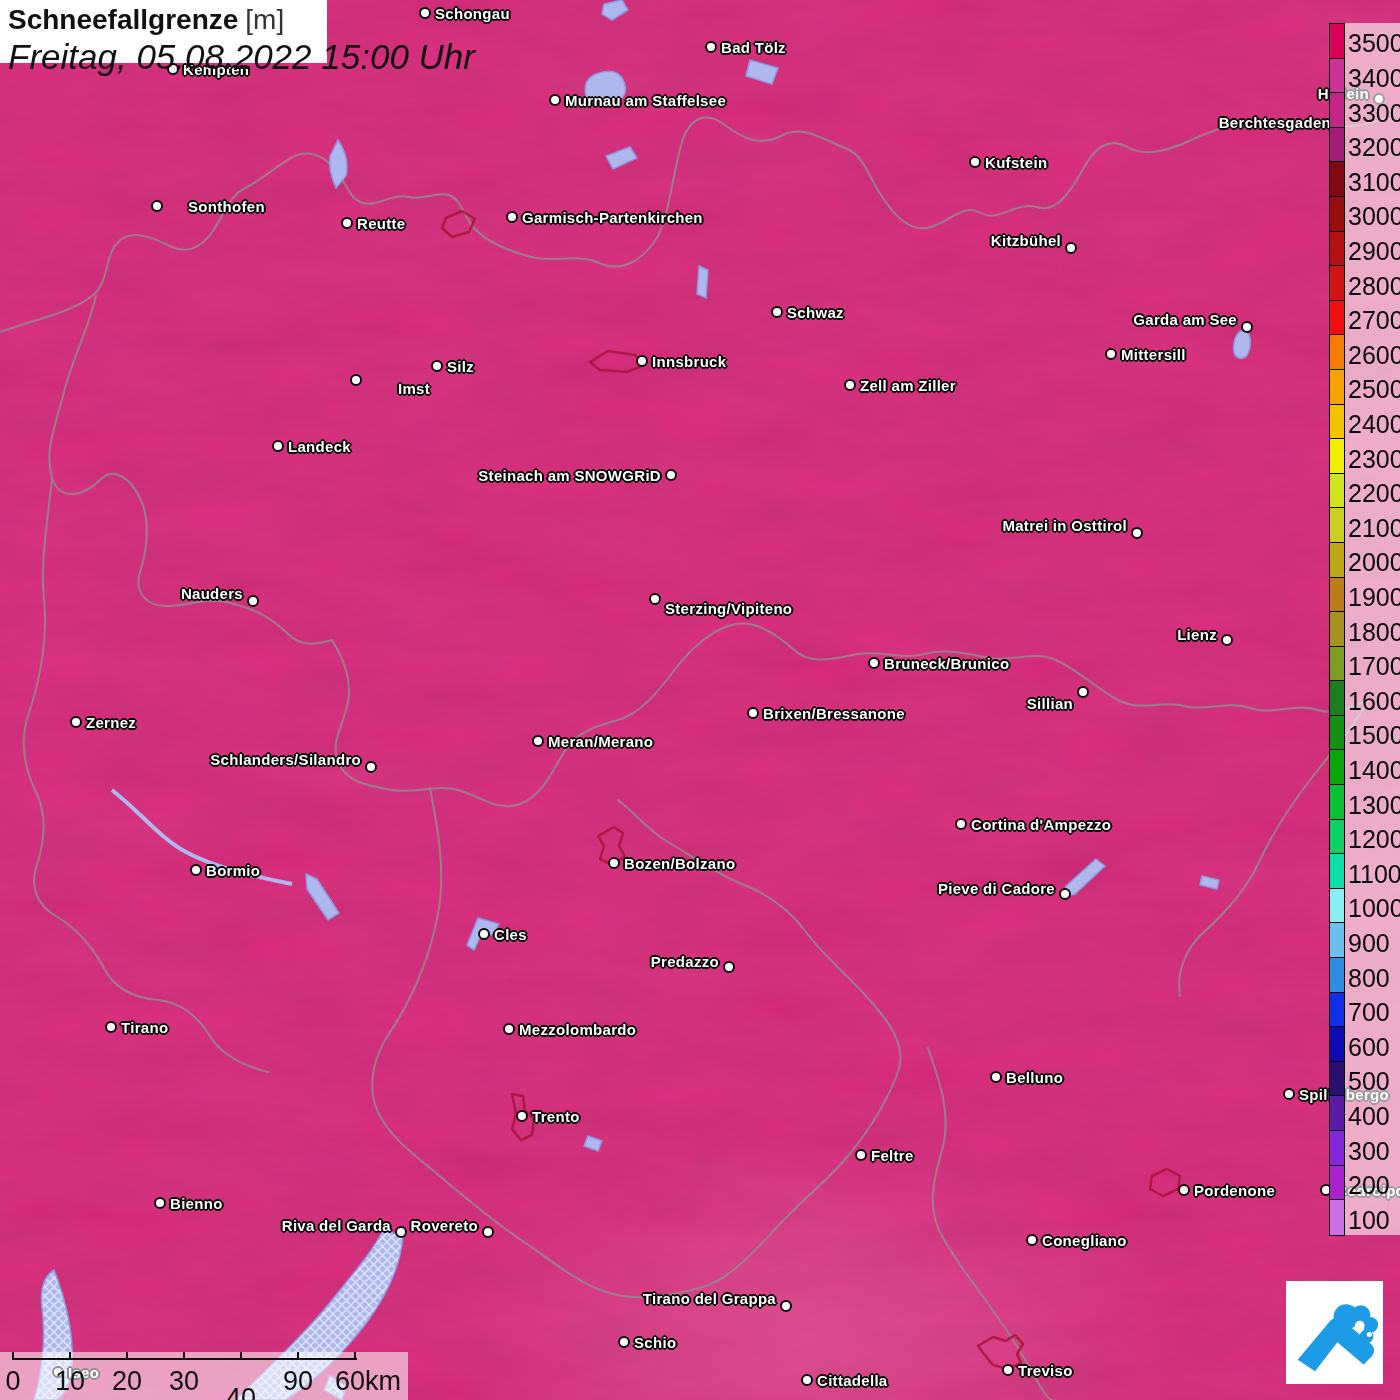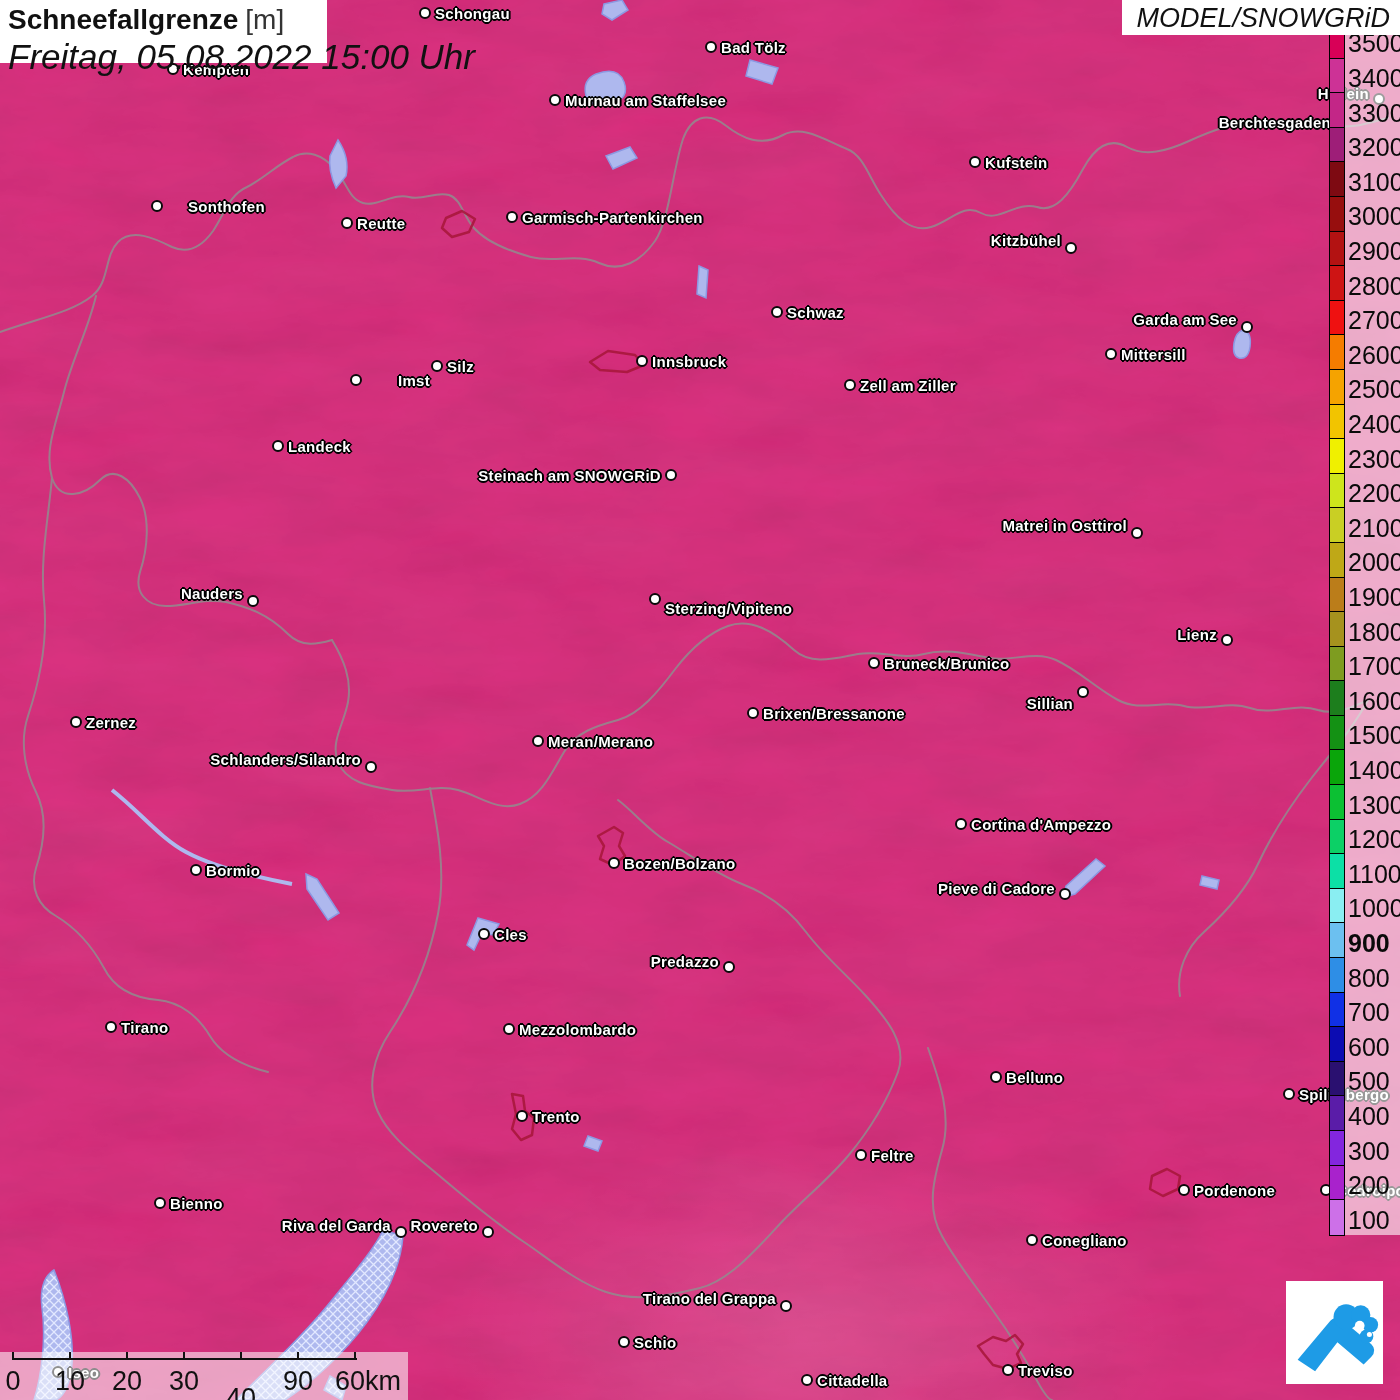--- a/index.html
+++ b/index.html
@@ -143,21 +143,21 @@
       <div class="city-label" style="top: 312px; left: 787px;">Schwaz</div>
       <div class="city-dot" style="left: 1247px; top: 327px;"></div>
       <div class="city-label" style="top: 319px; right: 163px;">Garda am See</div>
       <div class="city-dot" style="left: 1111px; top: 354px;"></div>
       <div class="city-label" style="top: 354px; left: 1121px;">Mittersill</div>
       <div class="city-dot" style="left: 642px; top: 361px;"></div>
       <div class="city-label" style="top: 361px; left: 652px;">Innsbruck</div>
       <div class="city-dot" style="left: 437px; top: 366px;"></div>
       <div class="city-label" style="top: 366px; left: 447px;">Silz</div>
       <div class="city-dot" style="left: 356px; top: 380px;"></div>
-      <div class="city-label" style="top: 380px; left: 366px; padding-left: 32px;">Imst</div>
+      <div class="city-label" style="top: 388px; left: 366px; padding-left: 32px;">Imst</div>
       <div class="city-dot" style="left: 850px; top: 385px;"></div>
       <div class="city-label" style="top: 385px; left: 860px;">Zell am Ziller</div>
       <div class="city-dot" style="left: 278px; top: 446px;"></div>
       <div class="city-label" style="top: 446px; left: 288px;">Landeck</div>
       <div class="city-dot" style="left: 671px; top: 475px;"></div>
       <div class="city-label" style="top: 475px; right: 739px;">Steinach am SNOWGRiD</div>
       <div class="city-dot" style="left: 1137px; top: 533px;"></div>
       <div class="city-label" style="top: 525px; right: 273px;">Matrei in Osttirol</div>
       <div class="city-dot" style="left: 253px; top: 601px;"></div>
       <div class="city-label" style="top: 593px; right: 1157px;">Nauders</div>
@@ -283,37 +283,36 @@
       <div class="cb-num" style="top: 596.9px;">1900</div>
       <div class="cb-num" style="top: 631.5px;">1800</div>
       <div class="cb-num" style="top: 666.1px;">1700</div>
       <div class="cb-num" style="top: 700.7px;">1600</div>
       <div class="cb-num" style="top: 735.3px;">1500</div>
       <div class="cb-num" style="top: 769.9px;">1400</div>
       <div class="cb-num" style="top: 804.5px;">1300</div>
       <div class="cb-num" style="top: 839.1px;">1200</div>
       <div class="cb-num" style="top: 873.7px;">1100</div>
       <div class="cb-num" style="top: 908.3px;">1000</div>
-      <div class="cb-num" style="top: 942.9px; font-weight: bold;">900</div>
+      <div class="cb-num" style="top: 942.9px;">900</div>
       <div class="cb-num" style="top: 977.5px;">800</div>
       <div class="cb-num" style="top: 1012.1px;">700</div>
       <div class="cb-num" style="top: 1046.7px;">600</div>
       <div class="cb-num" style="top: 1081.3px;">500</div>
       <div class="cb-num" style="top: 1115.9px;">400</div>
       <div class="cb-num" style="top: 1150.5px;">300</div>
       <div class="cb-num" style="top: 1185.1px;">200</div>
       <div class="cb-num" style="top: 1219.7px;">100</div>
     </div>
 
   <div id="title-box">
     <div id="title-line1"><b>Schneefallgrenze</b><span id="title-unit">[m]</span></div>
     <div id="title-line2">Freitag, 05.08.2022 15:00 Uhr</div>
   </div>
 
-  <div id="model-box">MODEL/SNOWGRiD</div>
 
   <div id="scalebar">
     <div id="sb-line"></div>
   <div class="sb-tick" style="left: 12px;"></div>
       <div class="sb-num" style="left: 13px;">0</div>
       <div class="sb-tick" style="left: 69px;"></div>
       <div class="sb-num" style="left: 70px;">10</div>
       <div class="sb-tick" style="left: 126px;"></div>
       <div class="sb-num" style="left: 127px;">20</div>
       <div class="sb-tick" style="left: 183px;"></div>

